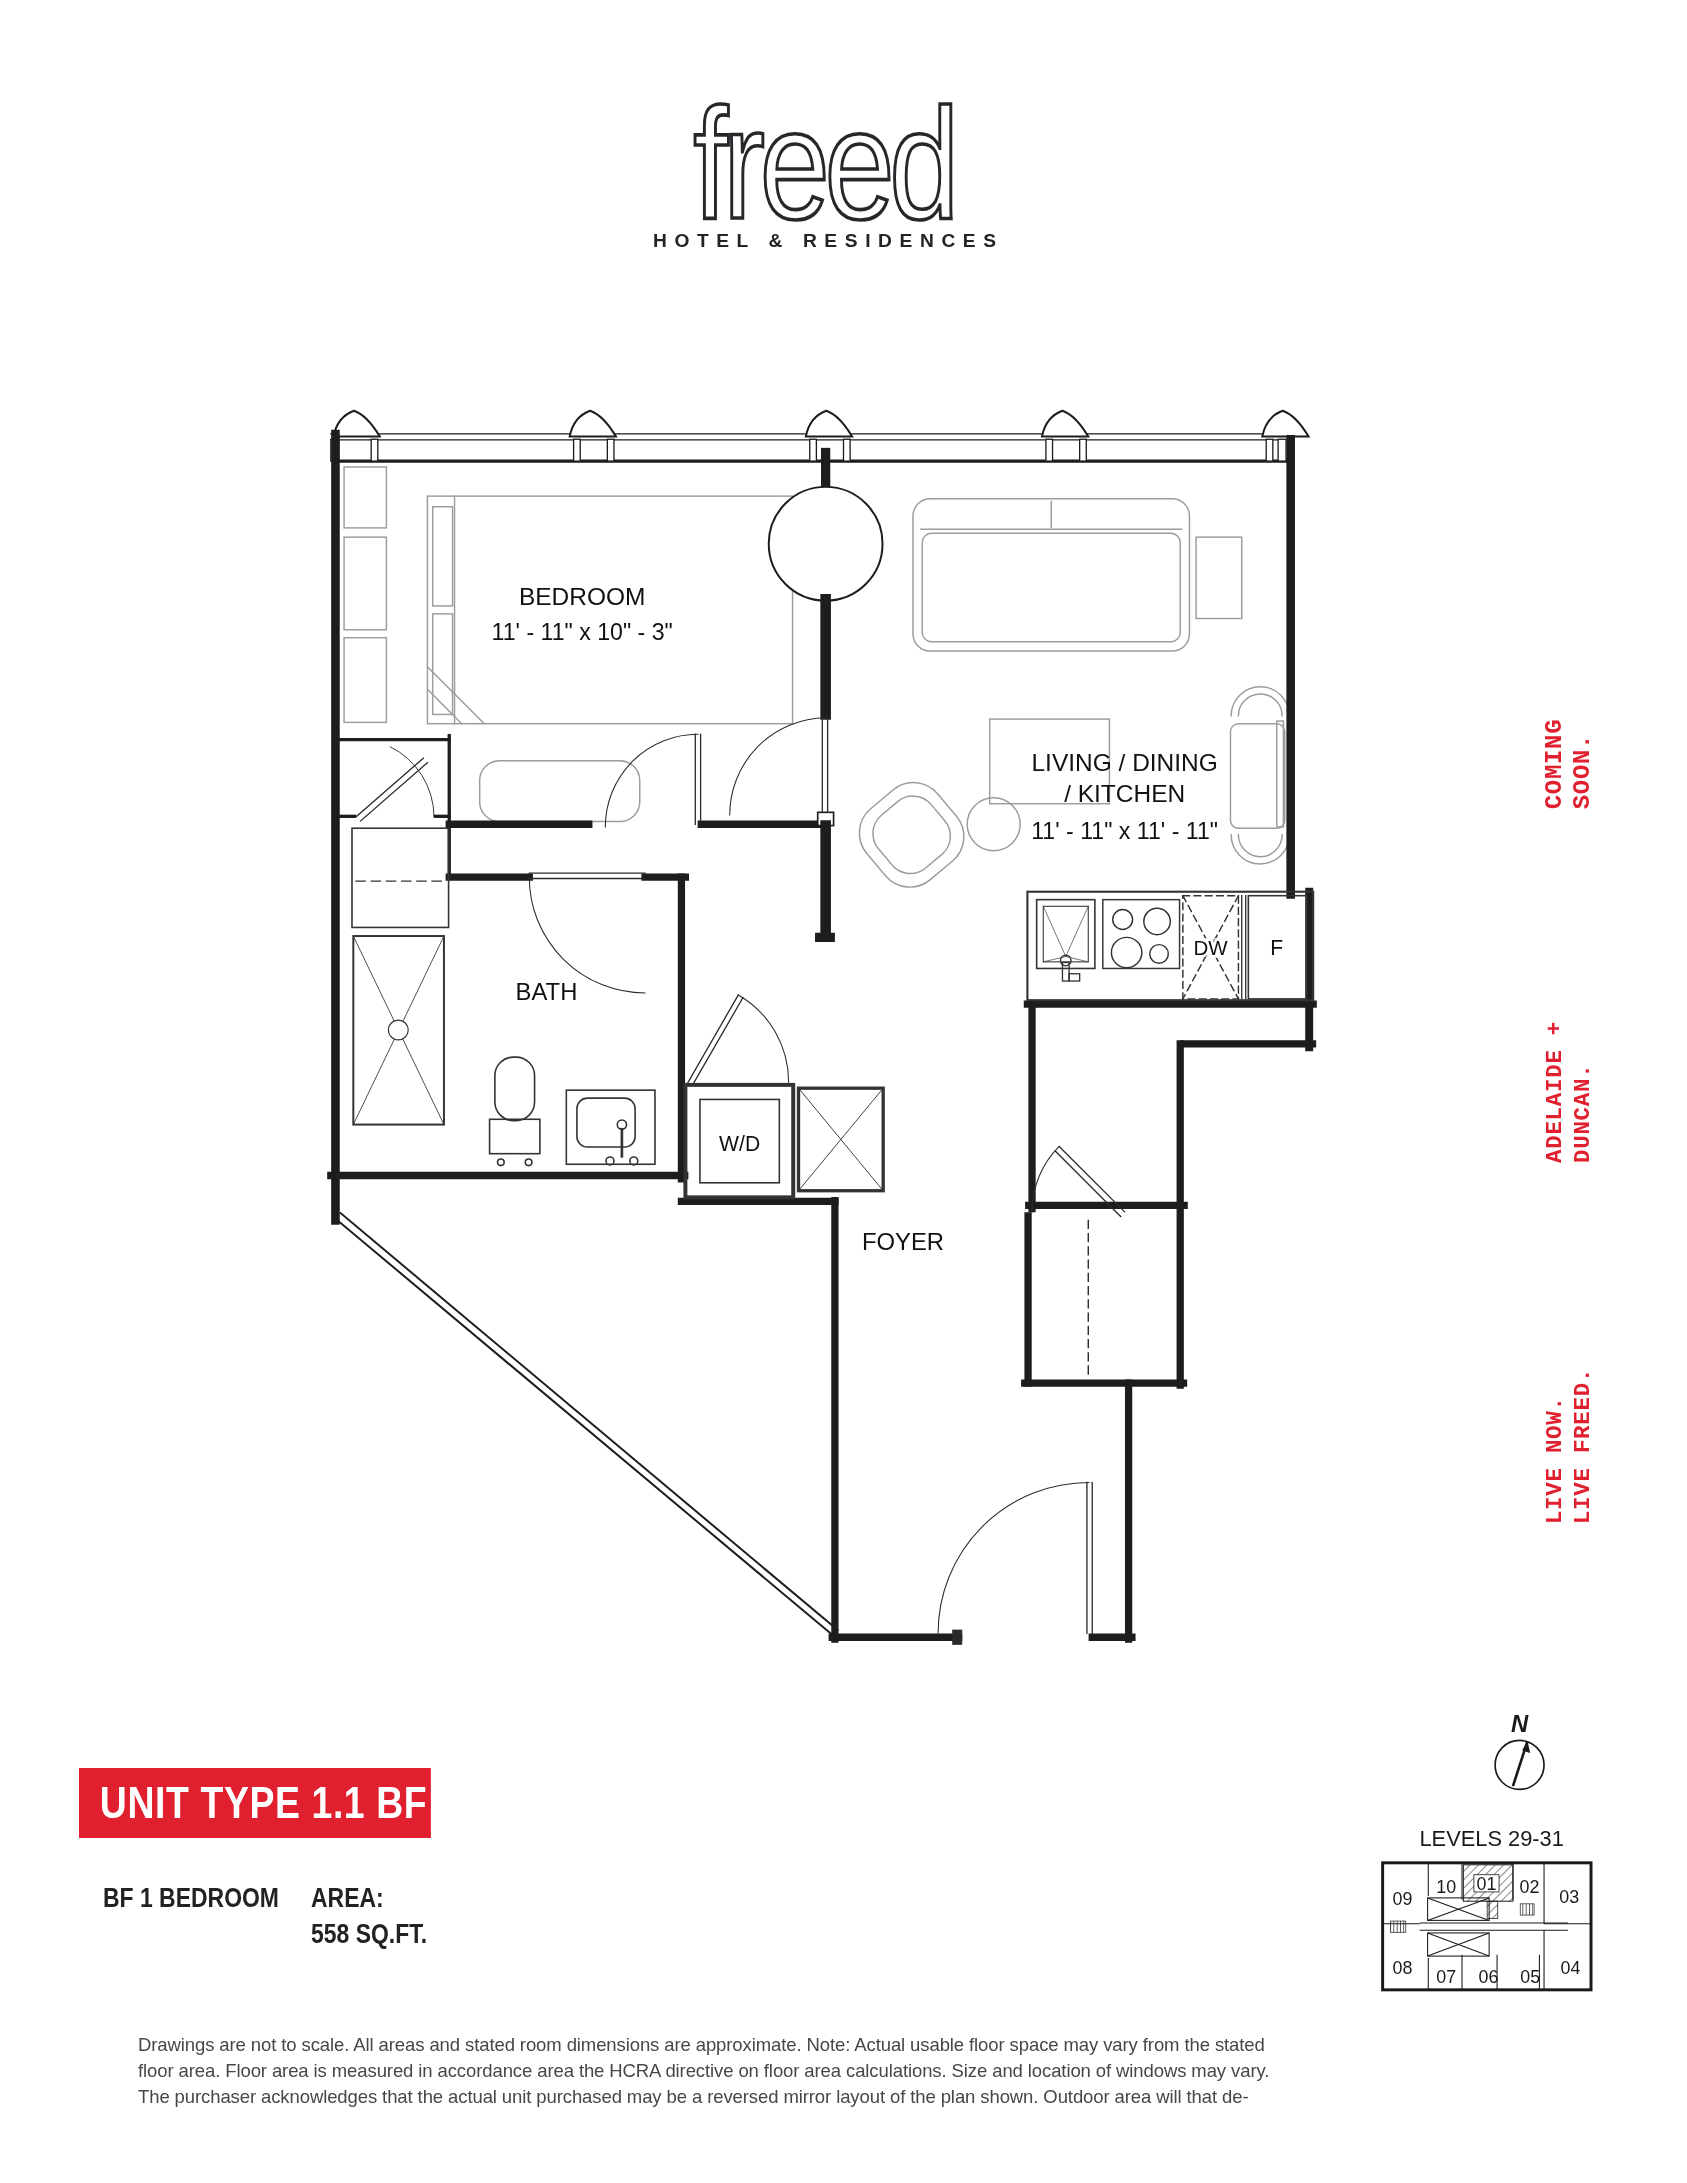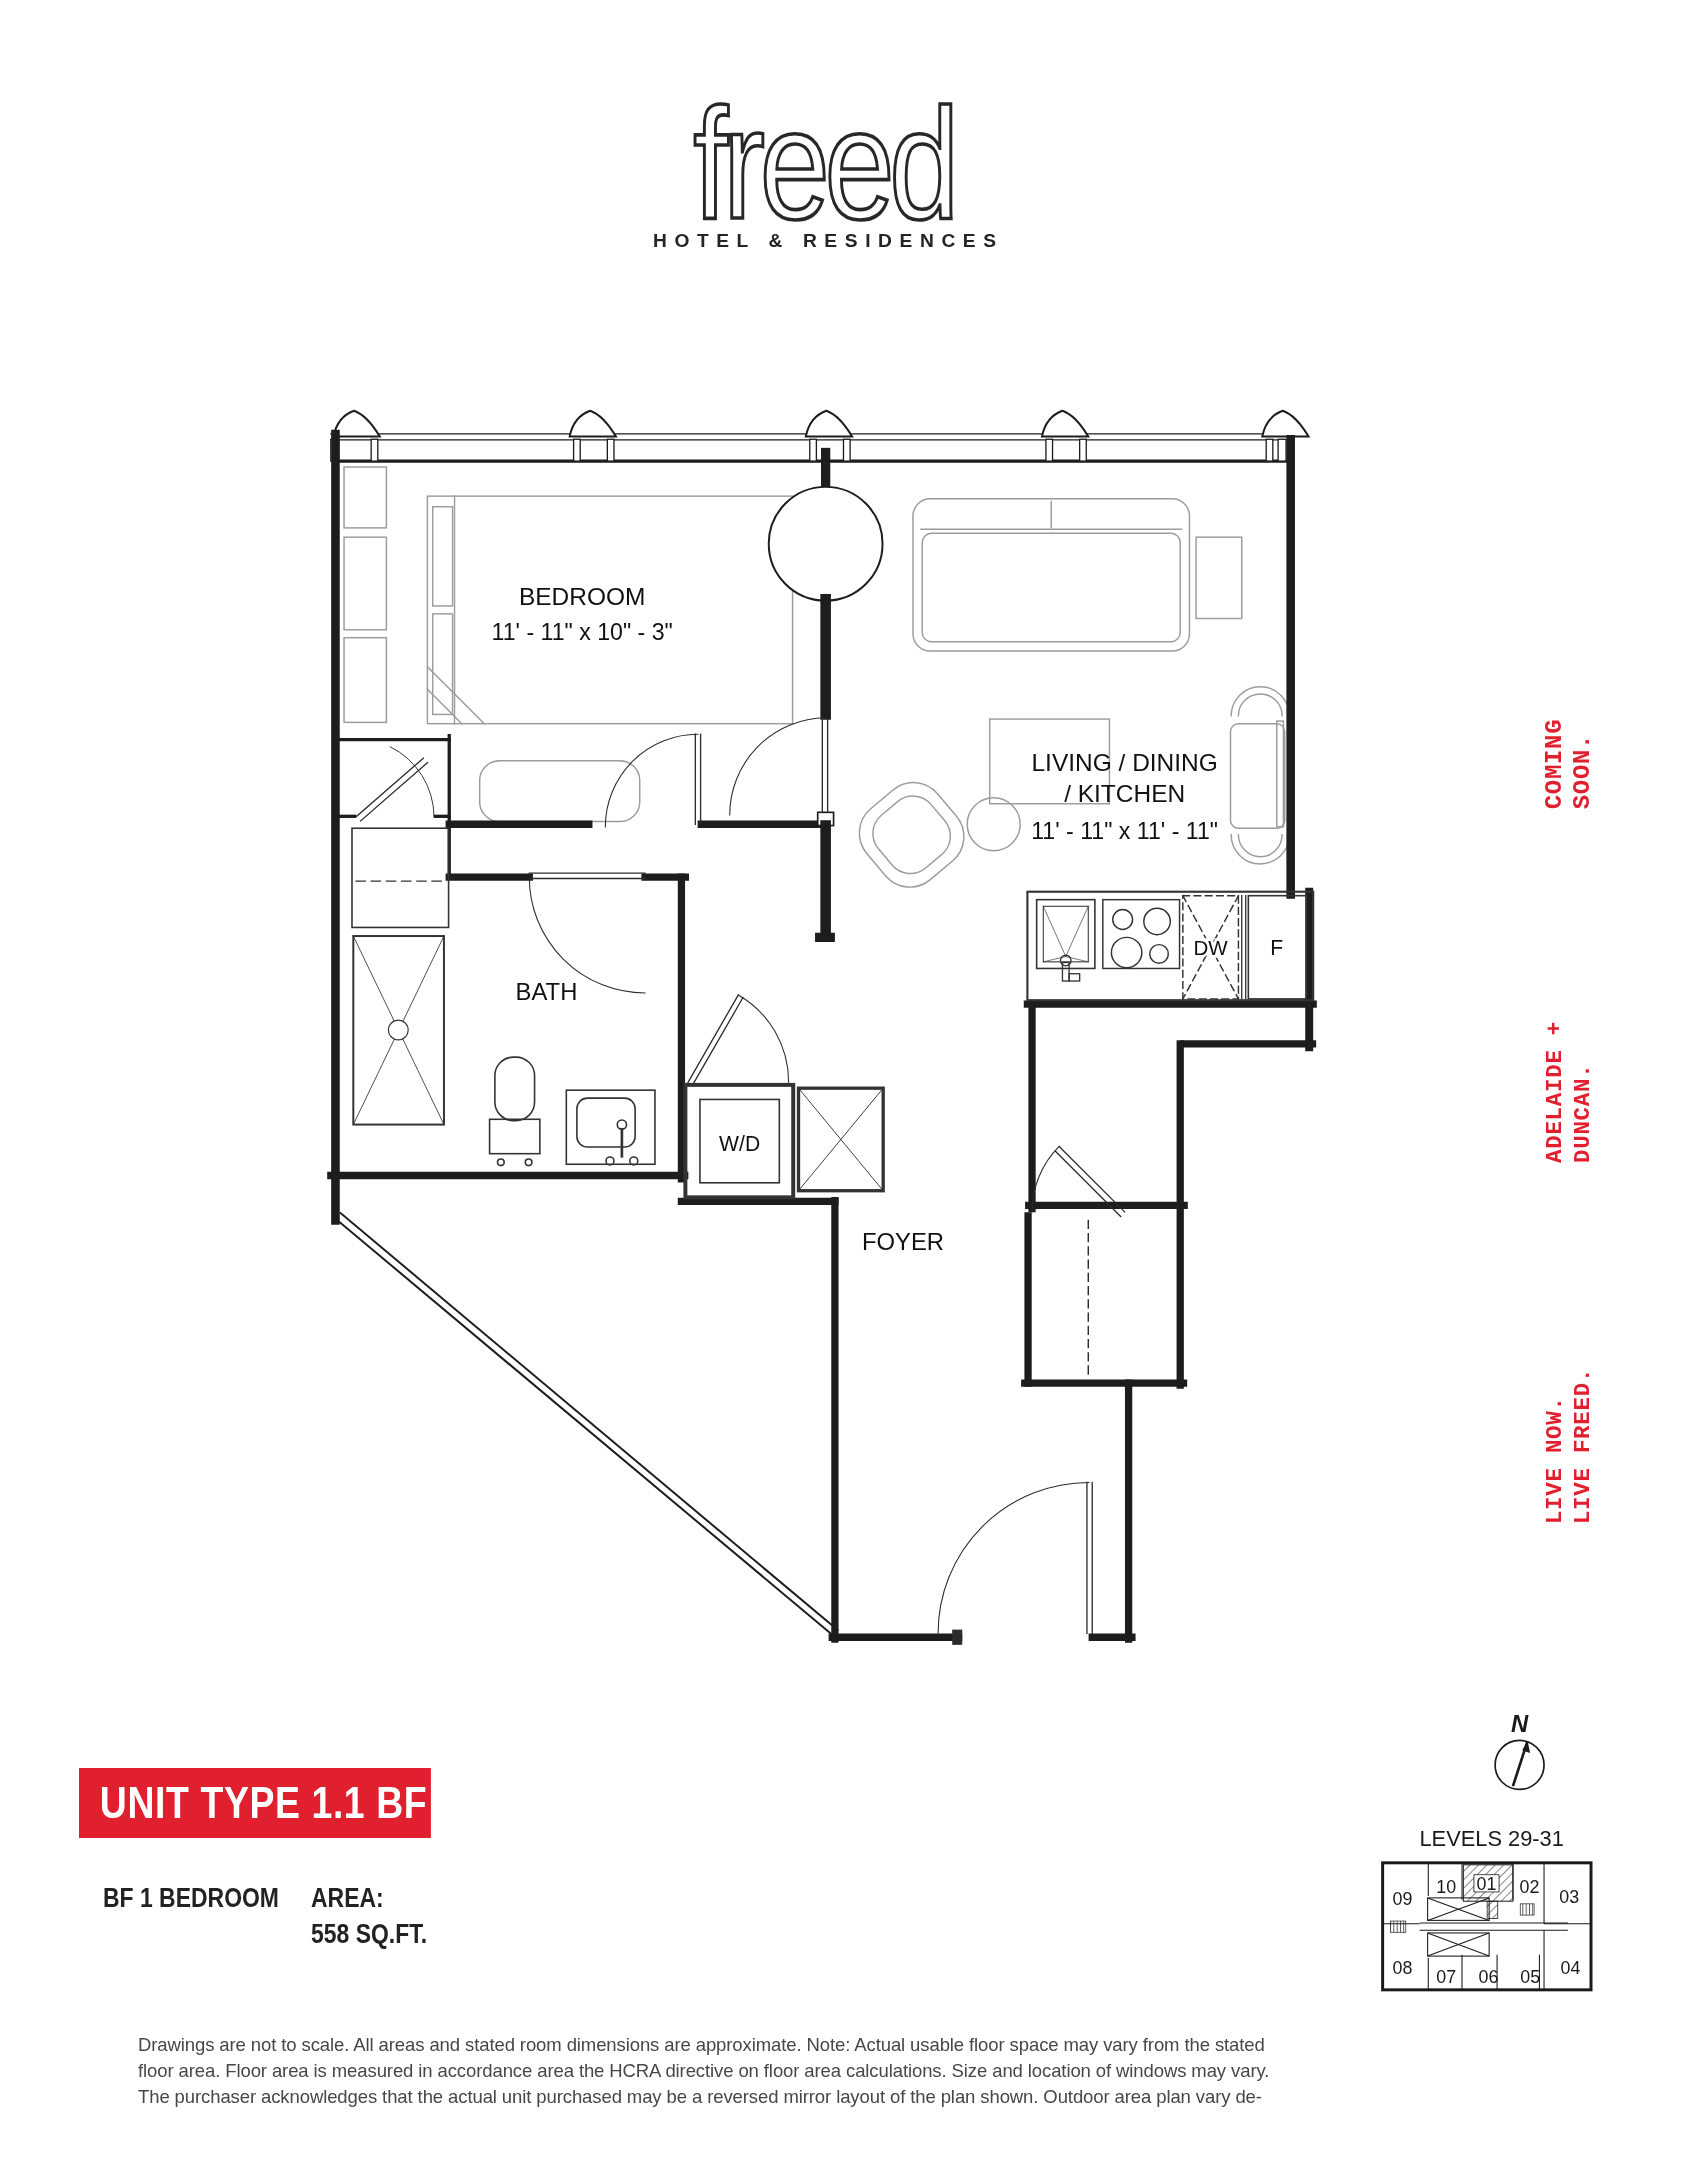--- a/index.html
+++ b/index.html
@@ -339,15 +339,15 @@
 <div class="abs banner">
   <span>UNIT TYPE 1.1 BF</span>
 </div>
 <div class="abs unitline" style="left:103px;top:1883px;">BF 1 BEDROOM</div>
 <div class="abs unitline" style="left:311px;top:1883px;">AREA:</div>
 <div class="abs unitline" style="left:311px;top:1919px;">558 SQ.FT.</div>
 
 <div class="abs disc">
   <div>Drawings are not to scale. All areas and stated room dimensions are approximate. Note: Actual usable floor space may vary from the stated</div>
   <div>floor area. Floor area is measured in accordance area the HCRA directive on floor area calculations. Size and location of windows may vary.</div>
-  <div>The purchaser acknowledges that the actual unit purchased may be a reversed mirror layout of the plan shown. Outdoor area plan vary de-</div>
+  <div>The purchaser acknowledges that the actual unit purchased may be a reversed mirror layout of the plan shown. Outdoor area will that de-</div>
 </div>
 
 
 </body></html>

